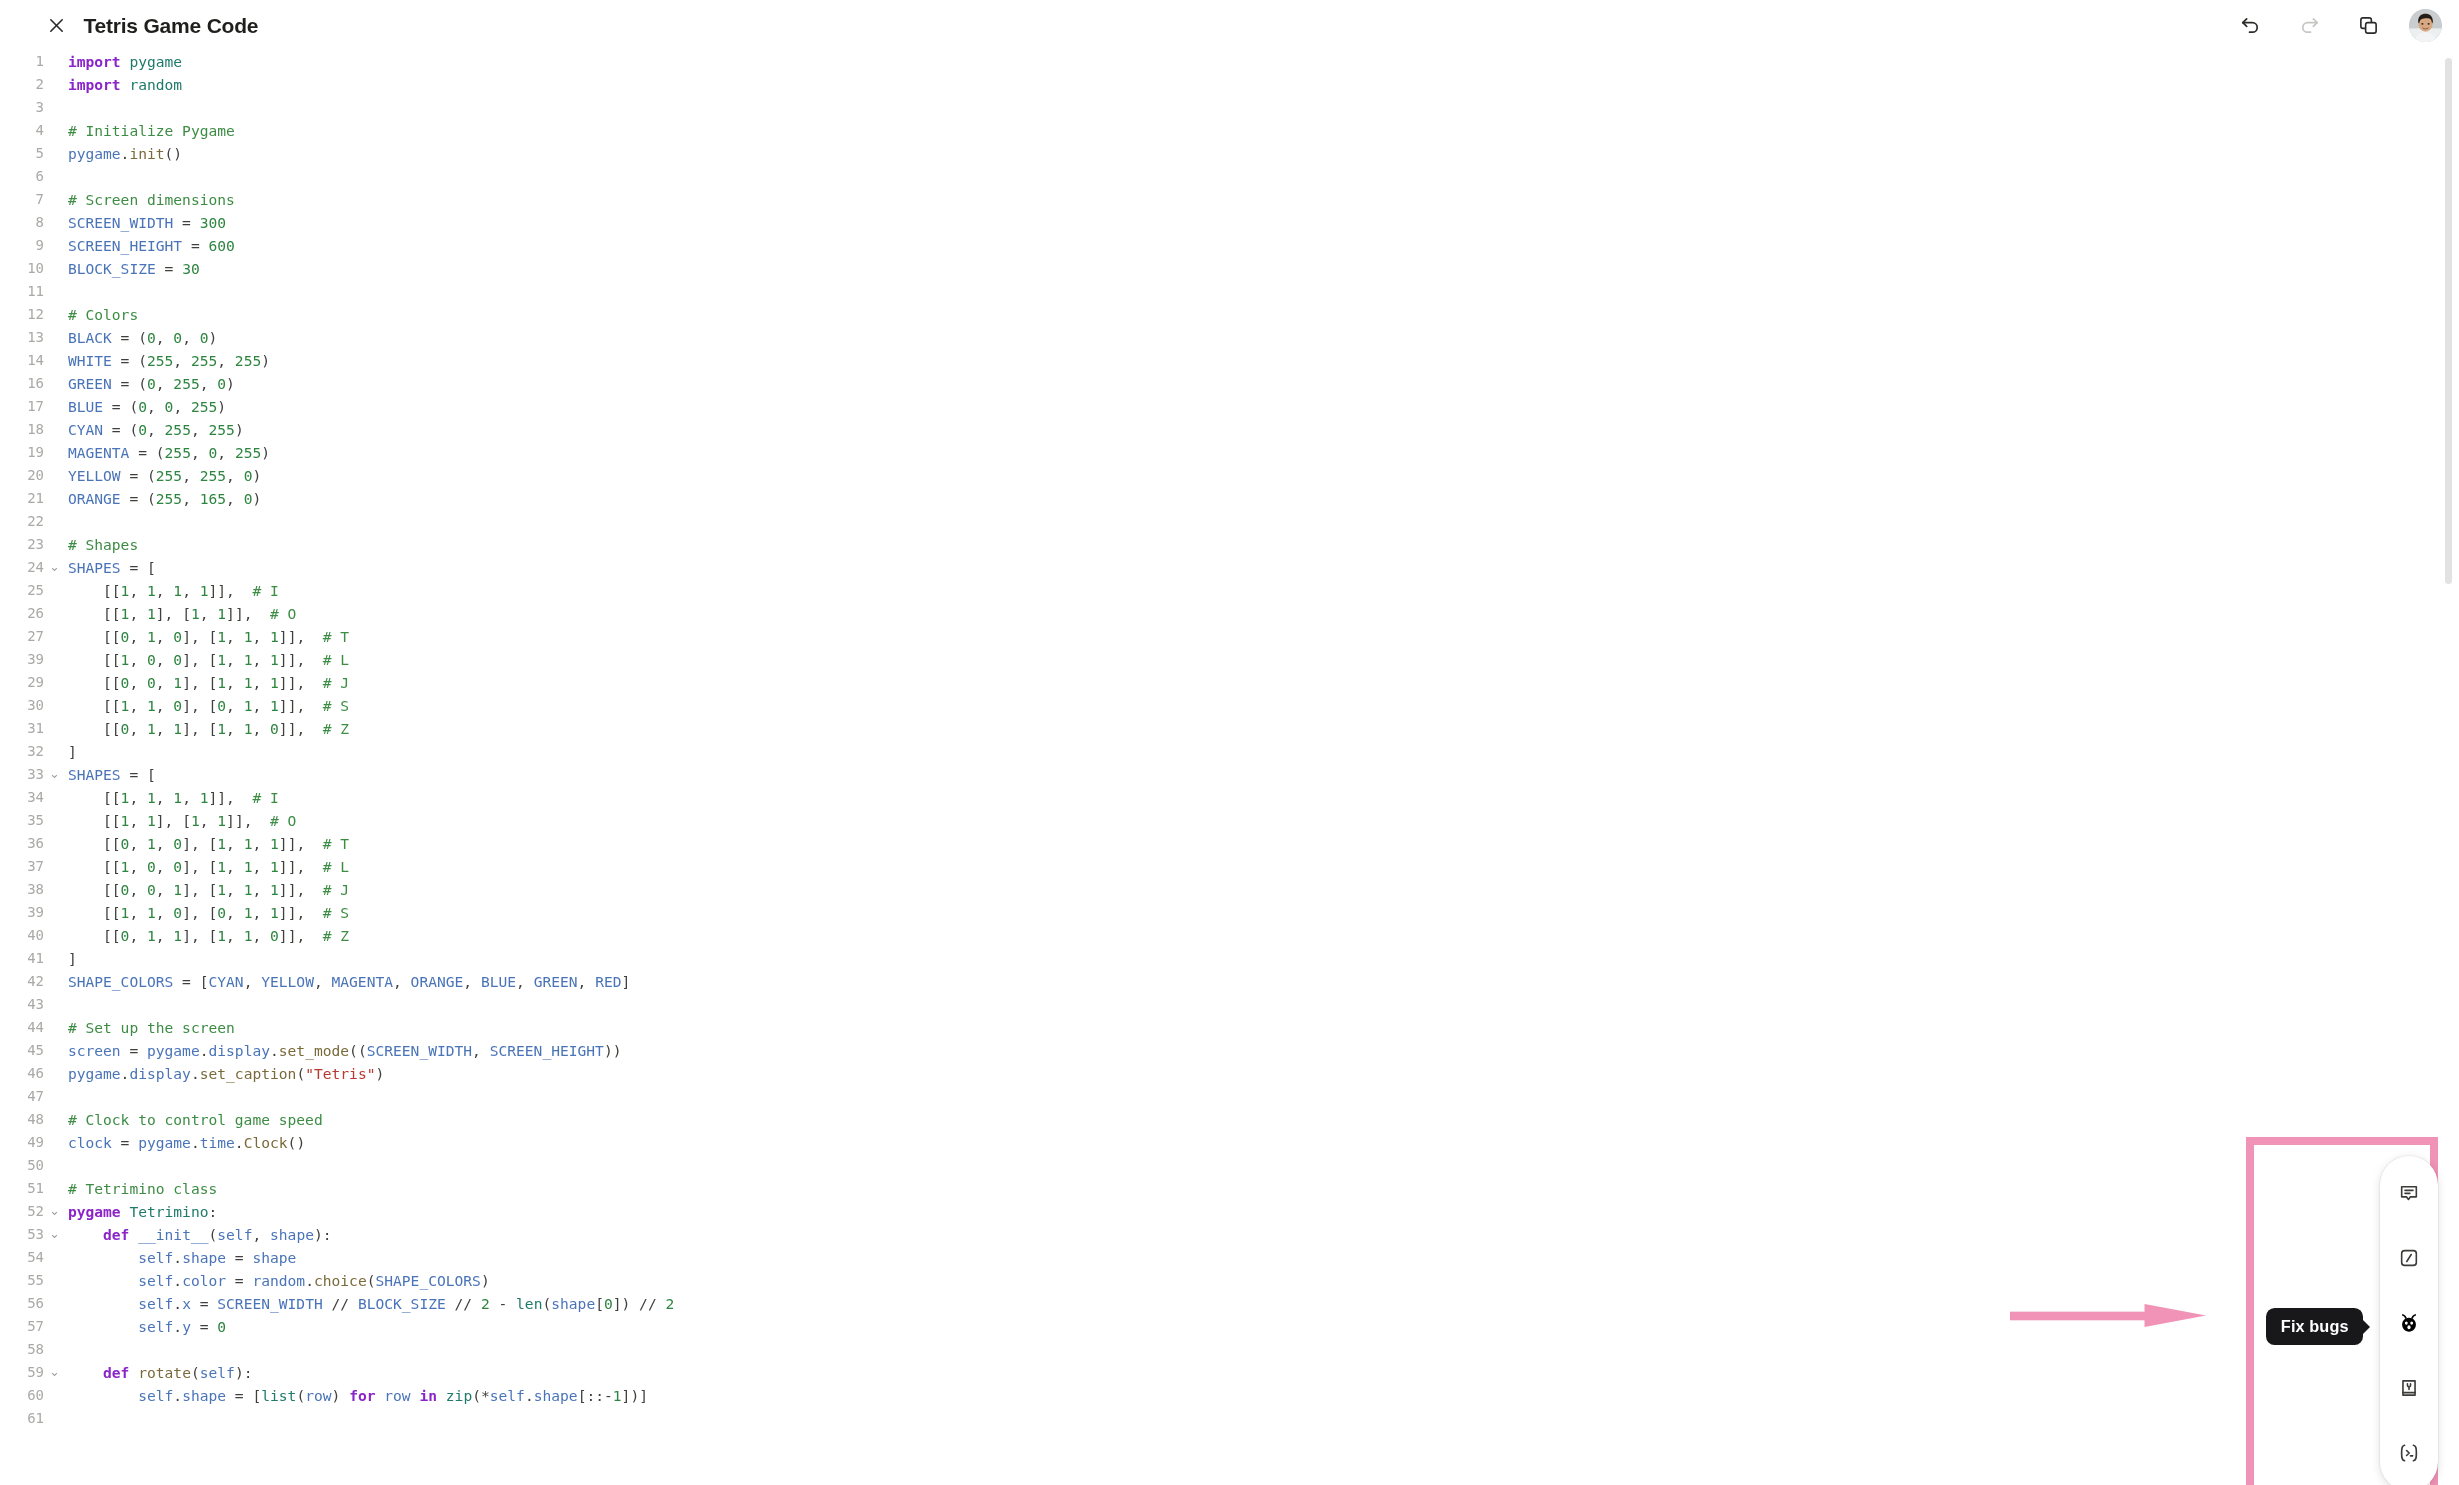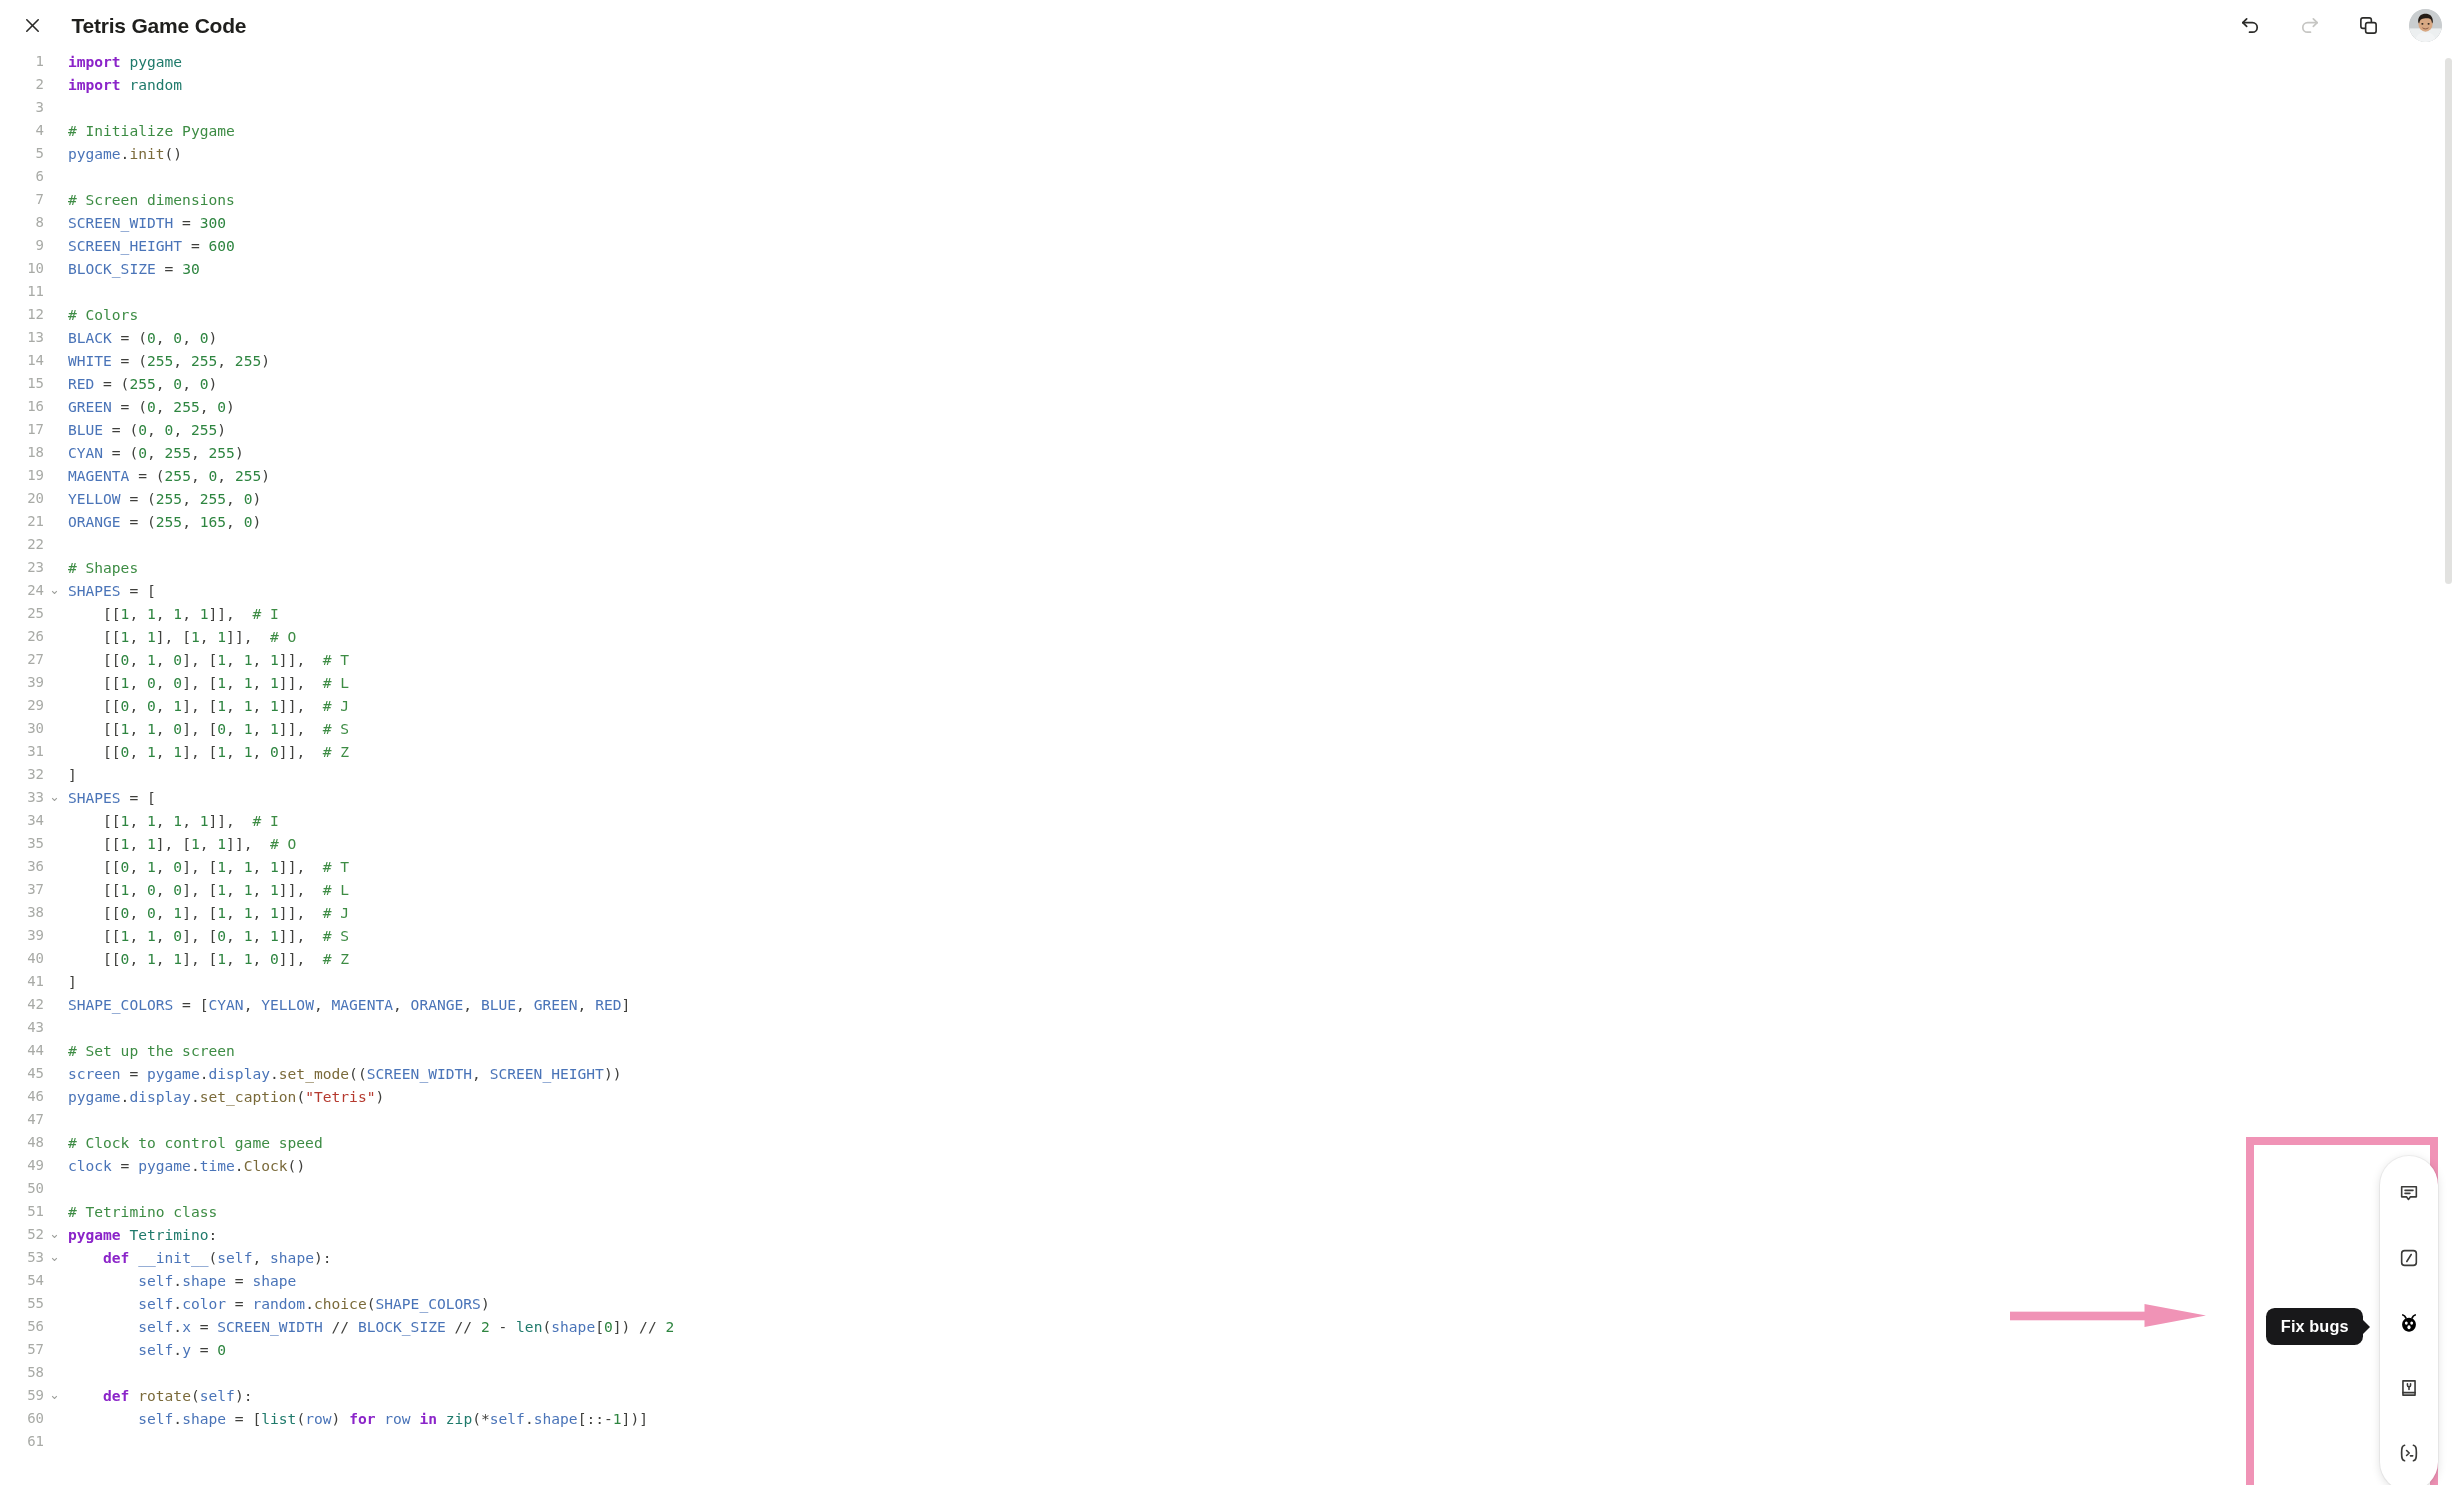--- a/index.html
+++ b/index.html
@@ -9,21 +9,21 @@
     font-family: "Liberation Sans", sans-serif;
     overflow: hidden;
   }
   #app { position: relative; width:2459px; height:1485px; background:#fff; }
 
   
   .header {
     position:absolute; top:0; left:0; width:2459px; height:50px;
     display:flex; align-items:center; background:#fff; z-index:30;
   }
-  .hdr-left { display:flex; align-items:center; gap:20px; padding-left:13.4px; }
+  .hdr-left { display:flex; align-items:center; gap:8px; padding-left:13.4px;margin-left:24px; }
   .icon-btn {
     width:38px; height:38px; display:flex; align-items:center; justify-content:center;
     border-radius:7.7px; cursor:pointer; background:transparent; border:none;
   }
   .hdr-title {
     font-size:21px; font-weight:700; color:#1f1f1d;
     letter-spacing:-0.2px; line-height:1;
   }
   .hdr-right {
     position:absolute; right:17.3px; top:0; height:50px;
@@ -241,25 +241,20 @@
             <td class="ln">13</td>
             <td class="fold"></td>
             <td class="code-cell"><span class="t-var">BLACK</span><span class="t-pl"> = (</span><span class="t-num">0</span><span class="t-pl">, </span><span class="t-num">0</span><span class="t-pl">, </span><span class="t-num">0</span><span class="t-pl">)</span></td>
           </tr>
           <tr class="code-row">
             <td class="ln">14</td>
             <td class="fold"></td>
             <td class="code-cell"><span class="t-var">WHITE</span><span class="t-pl"> = (</span><span class="t-num">255</span><span class="t-pl">, </span><span class="t-num">255</span><span class="t-pl">, </span><span class="t-num">255</span><span class="t-pl">)</span></td>
           </tr>
           <tr class="code-row">
-            <td class="ln">15</td>
-            <td class="fold"></td>
-            <td class="code-cell"><span class="t-var">RED</span><span class="t-pl"> = (</span><span class="t-num">255</span><span class="t-pl">, </span><span class="t-num">0</span><span class="t-pl">, </span><span class="t-num">0</span><span class="t-pl">)</span></td>
-          </tr>
-          <tr class="code-row">
             <td class="ln">16</td>
             <td class="fold"></td>
             <td class="code-cell"><span class="t-var">GREEN</span><span class="t-pl"> = (</span><span class="t-num">0</span><span class="t-pl">, </span><span class="t-num">255</span><span class="t-pl">, </span><span class="t-num">0</span><span class="t-pl">)</span></td>
           </tr>
           <tr class="code-row">
             <td class="ln">17</td>
             <td class="fold"></td>
             <td class="code-cell"><span class="t-var">BLUE</span><span class="t-pl"> = (</span><span class="t-num">0</span><span class="t-pl">, </span><span class="t-num">0</span><span class="t-pl">, </span><span class="t-num">255</span><span class="t-pl">)</span></td>
           </tr>
           <tr class="code-row">

